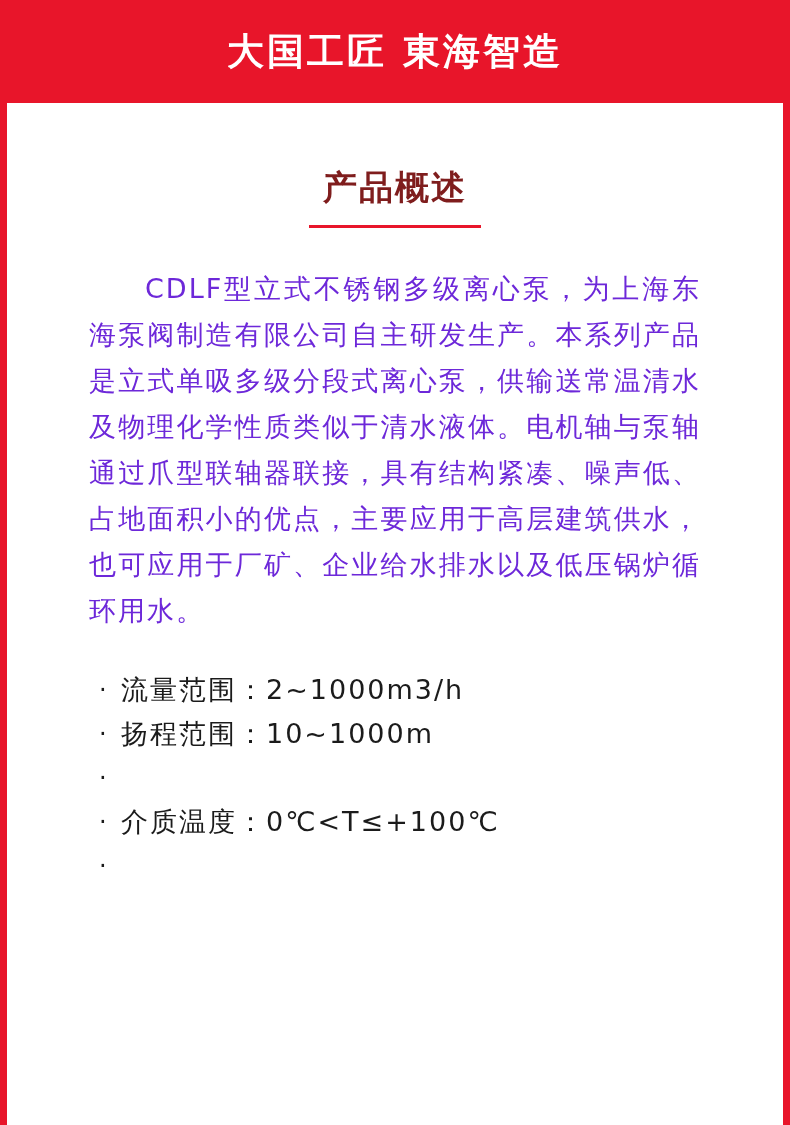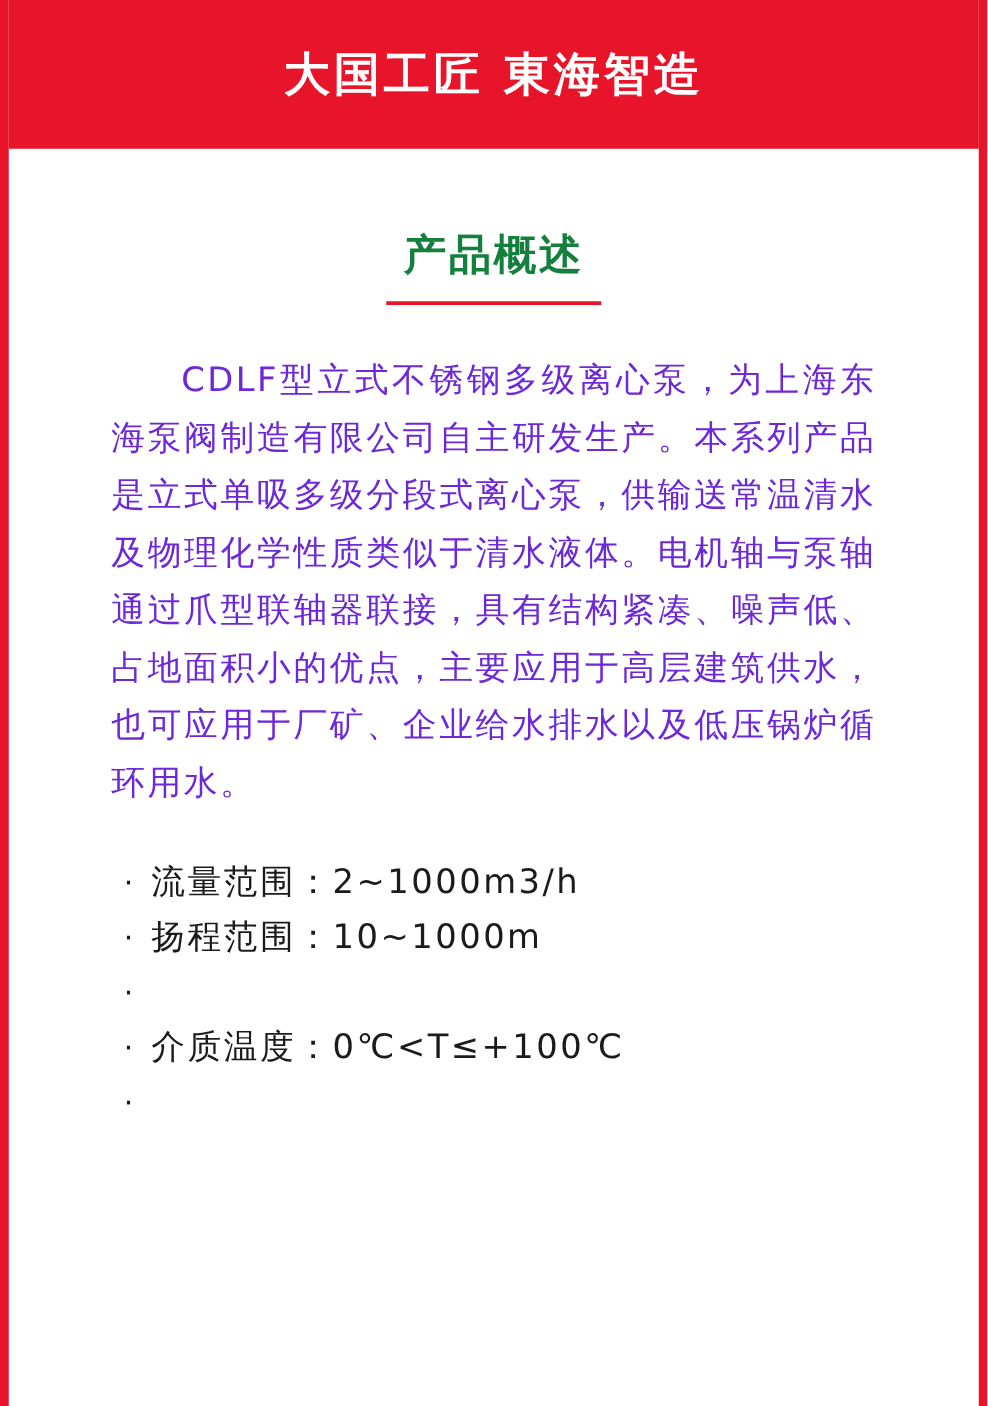--- a/index.html
+++ b/index.html
@@ -17,21 +17,21 @@
     position: relative;
     width: 790px;
     height: 1125px;
     box-sizing: border-box;
     border-left: 7px solid #e8152a;
     border-right: 7px solid #e8152a;
     background: #ffffff;
   }
   .banner {
     position: relative;
-    height: 119px;
+    height: 103px;
     background: #e8152a;
     display: flex;
     align-items: center;
     justify-content: center;
   }
   .banner-title {
     color: #ffffff;
     font-size: 37px;
     font-weight: bold;
     letter-spacing: 3px;
@@ -40,21 +40,21 @@
   .section {
     padding: 0 30px;
   }
   .section-heading {
     text-align: center;
     margin-top: 62px;
   }
   .section-heading .title {
     font-size: 34px;
     font-weight: bold;
-    color: #15803d;
+    color: #7f1d1d;
     letter-spacing: 2px;
     font-family: "DejaVu Sans", "Liberation Sans", sans-serif;
   }
   .section-heading .rule {
     width: 172px;
     height: 3px;
     background: #e8152a;
     margin: 14px auto 0 auto;
   }
   .overview-body {

